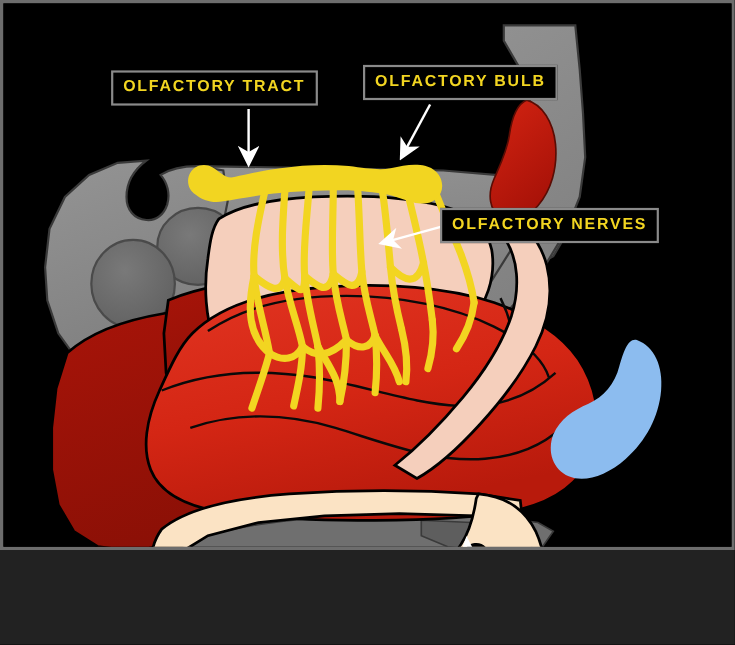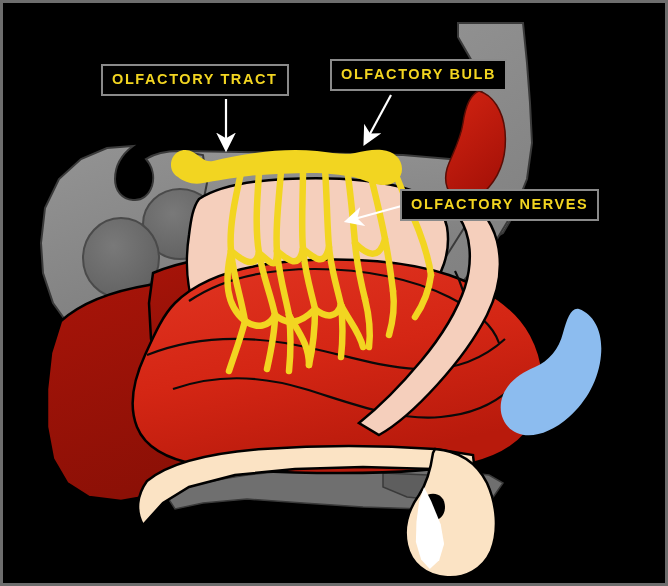--- a/index.html
+++ b/index.html
@@ -5,21 +5,21 @@
 <style>
   html, body {
     margin: 0;
     padding: 0;
     background: #222;
     font-family: "Liberation Sans", sans-serif;
   }
   #stage {
     position: relative;
     width: 668px;
-    height: 586px;
+    height: 500px;
     background: #000000;
     box-sizing: border-box;
     border: 3px solid #6d6d6d;
     overflow: hidden;
   }
   #figure {
     position: absolute;
     left: 0; top: 0;
     width: 668px;
     height: 586px;

